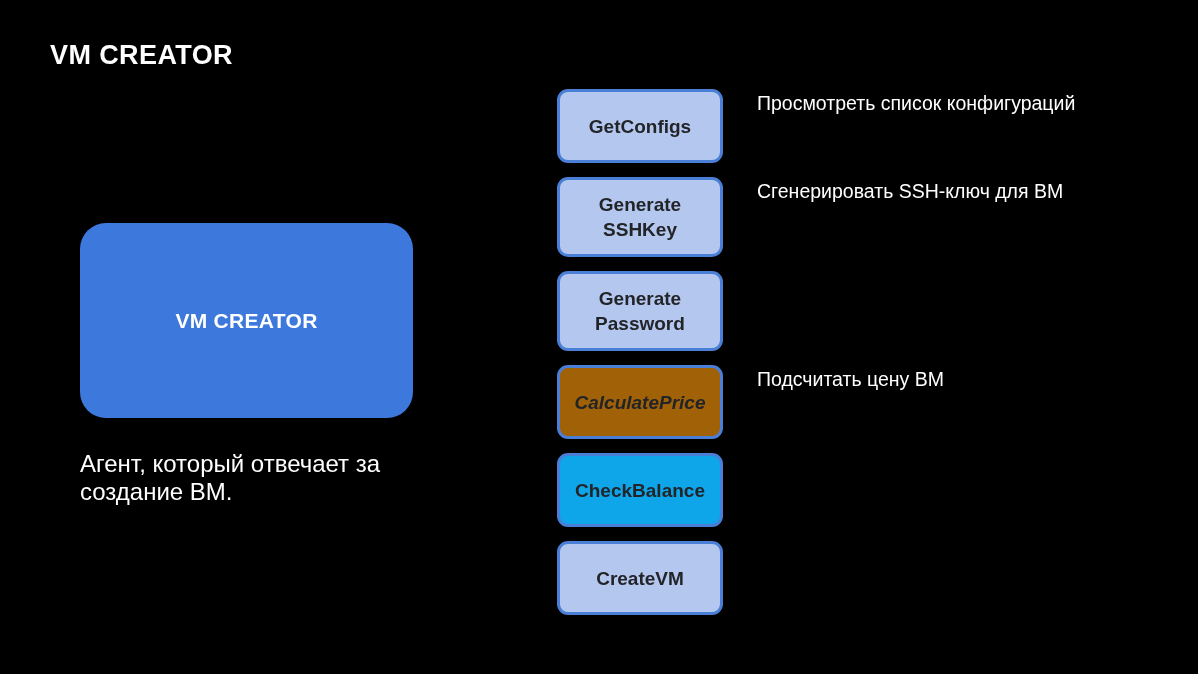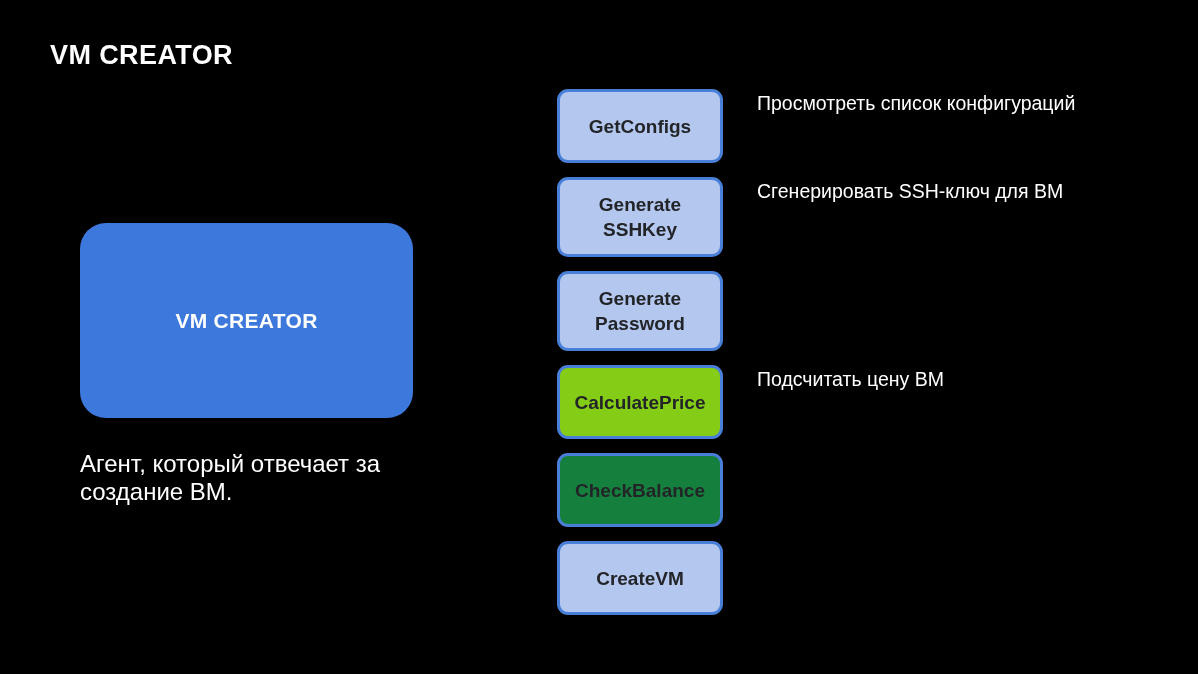--- a/index.html
+++ b/index.html
@@ -138,27 +138,27 @@
           <div class="tool-box-label" style="color: rgb(34, 36, 40);"><span>Generate</span><br><span>SSHKey</span></div>
         </div>
         <div class="tool-desc">Сгенерировать SSH-ключ для ВМ</div>
       </div>
       <div class="tool-row tall">
         <div class="tool-box" style="background: rgb(180, 199, 239); border-color: rgb(74, 127, 216);">
           <div class="tool-box-label" style="color: rgb(34, 36, 40);"><span>Generate</span><br><span>Password</span></div>
         </div>
       </div>
       <div class="tool-row">
-        <div class="tool-box" style="background: #84cc16; border-color: rgb(74, 127, 216);">
+        <div class="tool-box" style="background: #a16207; border-color: rgb(74, 127, 216); font-style: italic;">
           <div class="tool-box-label" style="color: rgb(34, 36, 40);"><span>CalculatePrice</span></div>
         </div>
         <div class="tool-desc">Подсчитать цену ВМ</div>
       </div>
       <div class="tool-row">
-        <div class="tool-box" style="background: #15803d; border-color: rgb(74, 127, 216);">
+        <div class="tool-box" style="background: #0ea5e9; border-color: rgb(74, 127, 216);">
           <div class="tool-box-label" style="color: rgb(34, 36, 40);"><span>CheckBalance</span></div>
         </div>
       </div>
       <div class="tool-row">
         <div class="tool-box" style="background: rgb(180, 199, 239); border-color: rgb(74, 127, 216);">
           <div class="tool-box-label" style="color: rgb(34, 36, 40);"><span>CreateVM</span></div>
         </div>
       </div>
     </div>
 

